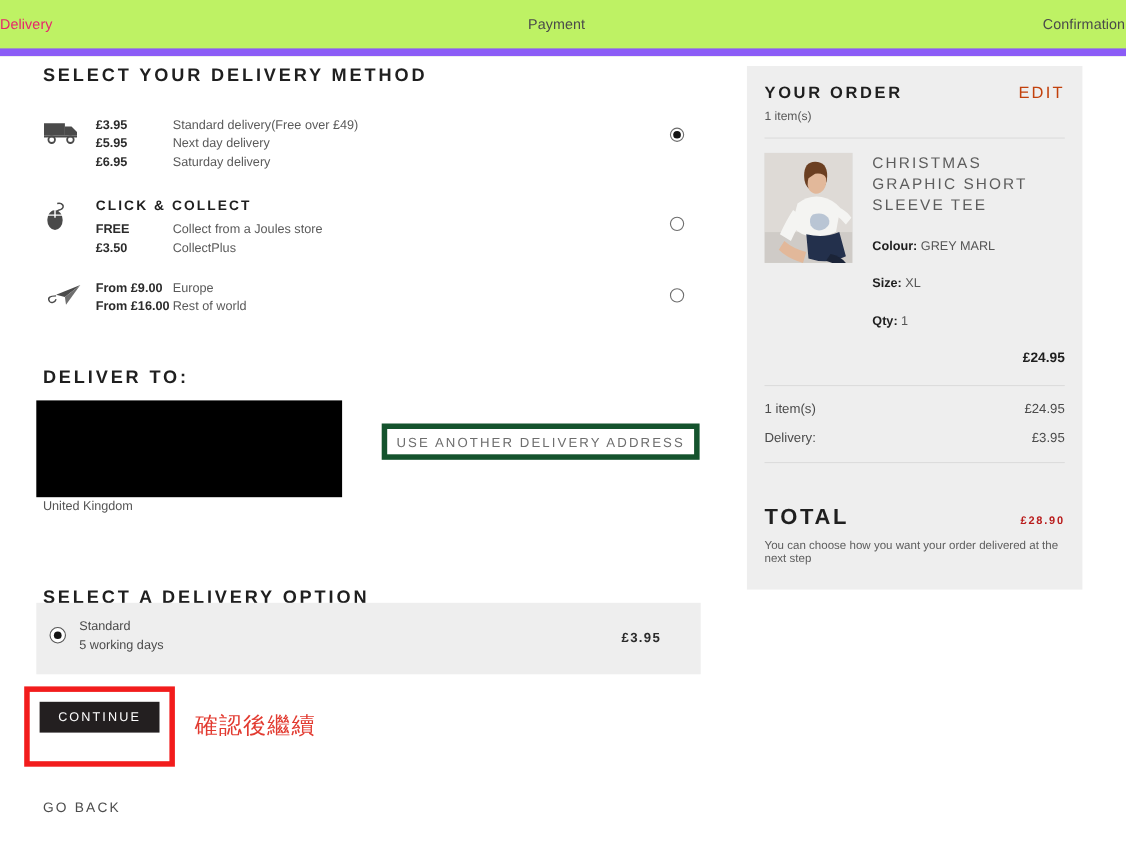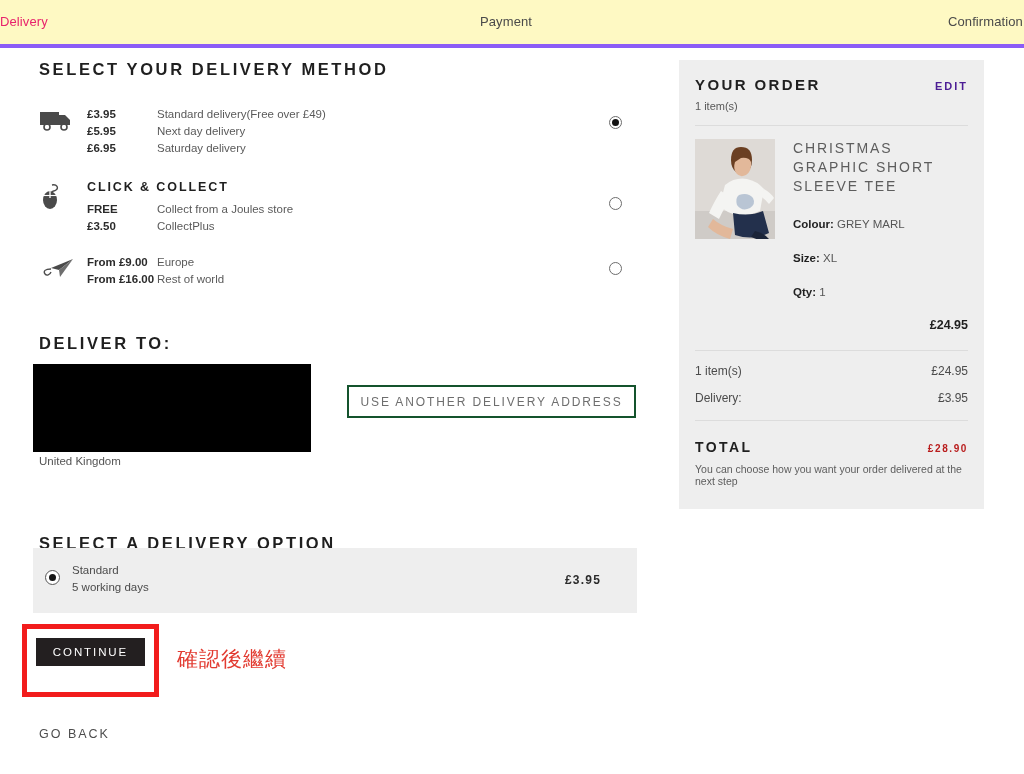--- a/index.html
+++ b/index.html
@@ -15,22 +15,22 @@
     overflow: hidden;
     position: relative;
   }
 
   
   .checkout-steps {
     position: absolute;
     left: 0; top: 0;
     width: 1024px;
     height: 44px;
-    background: #fef9c3;
-    border-bottom: 4px solid #8b5cf6;
+    background: #bef264;
+    border-bottom: 7px solid #8b5cf6;
   }
   .step {
     position: absolute;
     top: 14px;
     font-size: 13px;
     color: #4a4a4a;
     letter-spacing: 0.1px;
     white-space: nowrap;
   }
   .step-delivery { left: 0px; color: #e8236c; }
@@ -133,21 +133,21 @@
     top: 455px;
     font-size: 11.5px;
     color: #555555;
   }
   .another-address-btn {
     position: absolute;
     left: 347px;
     top: 385px;
     width: 289px;
     height: 33px;
-    border: 2px solid #14532d;
+    border: 5px solid #14532d;
     background: #ffffff;
     color: #6e6e6e;
     font-size: 12px;
     letter-spacing: 1.9px;
     font-family: "Liberation Sans", sans-serif;
     cursor: pointer;
     display: flex;
     align-items: center;
     justify-content: center;
   }
@@ -269,26 +269,25 @@
     justify-content: space-between;
     align-items: baseline;
   }
   .order-title {
     font-size: 15px;
     font-weight: bold;
     letter-spacing: 2.4px;
     color: #1f1f1f;
   }
   .order-edit {
-    font-size: 11px;
+    font-size: 15px;
     letter-spacing: 2px;
-    color: #4c1d95;
+    color: #c2410c;
     cursor: pointer;
     text-decoration: none;
-    font-weight: bold;
   }
   .order-count {
     font-size: 11px;
     color: #585858;
     margin-top: 7px;
   }
   .hr {
     border: none;
     border-top: 1px solid #dcdcdc;
     margin: 13px 0 0 0;
@@ -332,24 +331,25 @@
     color: #4b4b4b;
     margin-top: 13px;
   }
   .grand-row {
     display: flex;
     justify-content: space-between;
     align-items: baseline;
     margin-top: 18px;
   }
   .grand-label {
-    font-size: 14px;
+    font-size: 20px;
     font-weight: bold;
     letter-spacing: 2.4px;
     color: #1f1f1f;
+    margin-top: 20px;
   }
   .grand-value {
     font-size: 10px;
     font-weight: bold;
     letter-spacing: 1.6px;
     color: #b91c1c;
   }
   .order-note {
     font-size: 10.5px;
     color: #5d5d5d;

